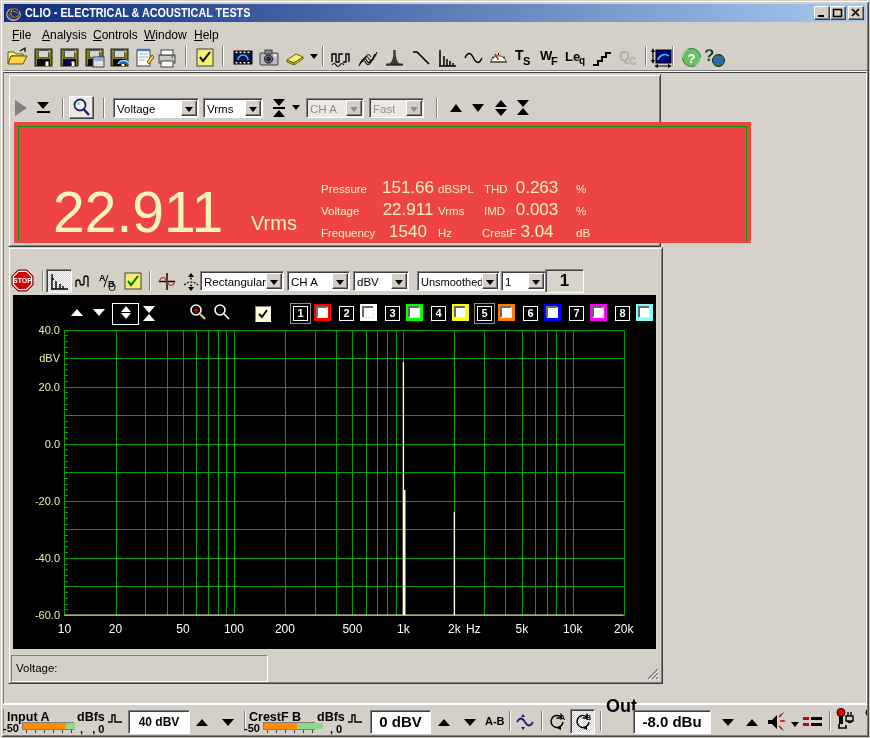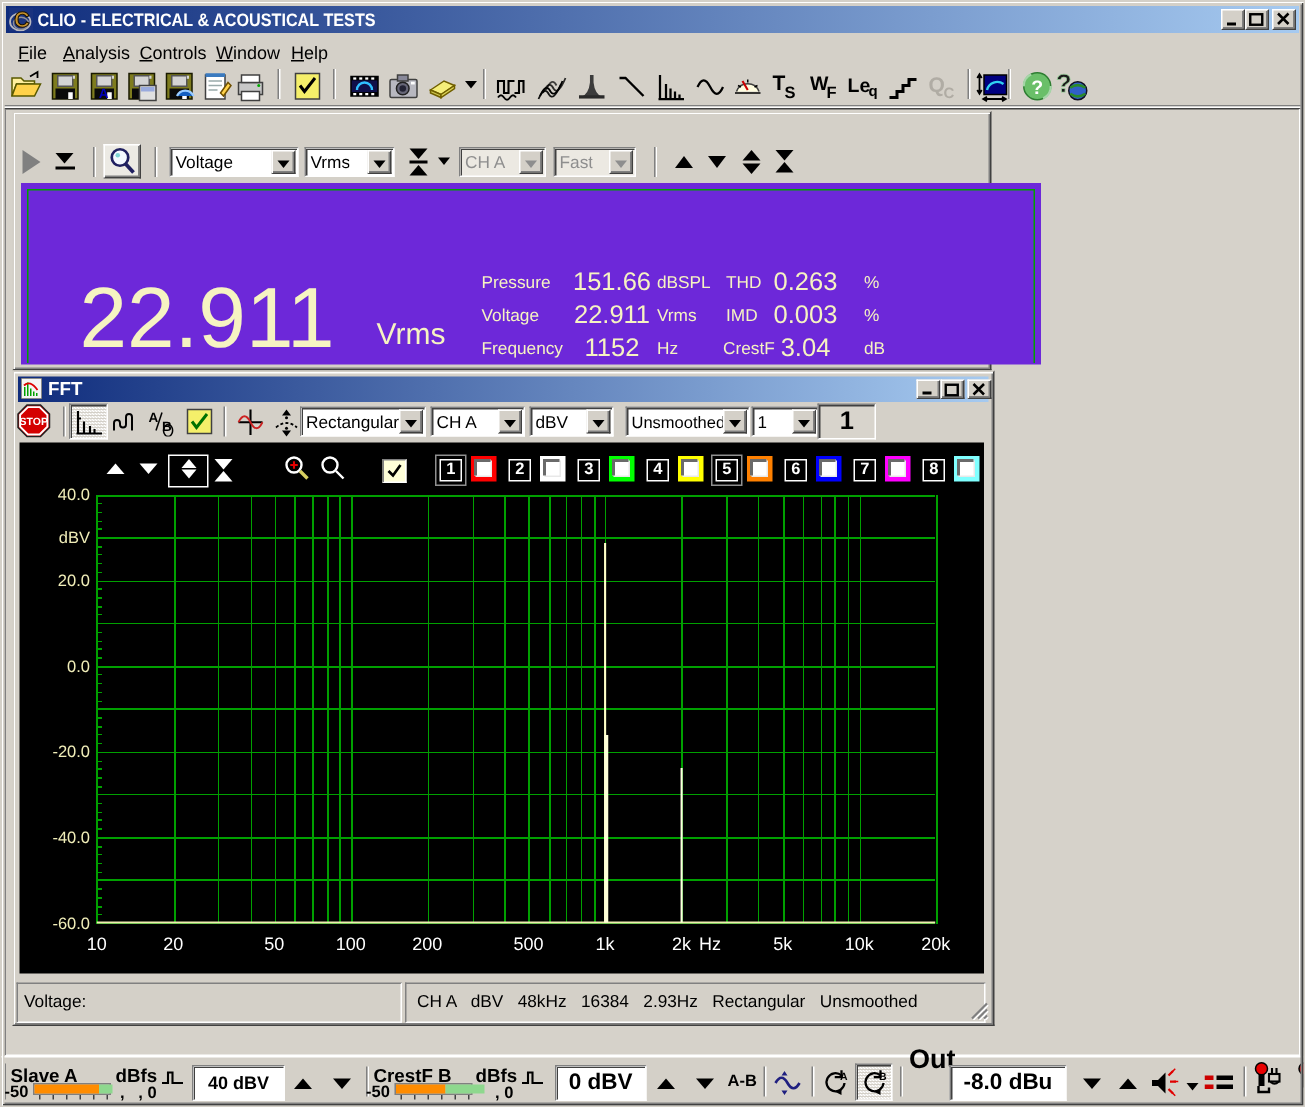--- a/index.html
+++ b/index.html
@@ -260,67 +260,50 @@
   <div class="abs arr-d" style="left:460px;top:8px;border-width:6.5px;border-top-width:8px"></div>
   <div class="abs" style="left:483px;top:4px">
         <div class="arr-u" style="border-width:6px;border-bottom-width:7px"></div>
         <div class="arr-d" style="border-width:6px;border-top-width:7px;margin-top:2px"></div>
       </div>
   <div class="abs" style="left:505px;top:4px">
         <div class="arr-d" style="border-width:6px;border-top-width:7px"></div>
         <div class="arr-u" style="border-width:6px;border-bottom-width:7px;margin-top:1px"></div>
       </div>
  </div>
- <div class="abs" style="left:5px;top:47px;width:680px;height:121px;background:#6d28d9">
+ <div class="abs" style="left:5px;top:47px;width:737px;height:121px;background:#ef4444">
   <div class="abs" style="left:4px;top:4px;right:4px;height:116px;border:1px solid #00a000;border-bottom:none"></div>
   <div class="abs" style="left:39px;top:62px;color:#f6f3c2;font-size:57px;line-height:57px">22.911</div>
   <div class="abs" style="left:237px;top:91px;color:#f6f3c2;font-size:20px;line-height:20px">Vrms</div>
   <div class="abs" style="left:0;top:0;color:#f6f3c2;font-size:11.5px">
    <span class="abs" style="left:307px;top:61px">Pressure</span>
    <span class="abs" style="left:307px;top:83px">Voltage</span>
    <span class="abs" style="left:307px;top:105px">Frequency</span>
    <span class="abs" style="left:424px;top:61px">dBSPL</span>
    <span class="abs" style="left:424px;top:83px">Vrms</span>
    <span class="abs" style="left:424px;top:105px">Hz</span>
    <span class="abs" style="left:470px;top:61px">THD</span>
    <span class="abs" style="left:470px;top:83px">IMD</span>
    <span class="abs" style="left:470px;top:105px;left:468px!important">CrestF</span>
    <span class="abs" style="left:562px;top:61px">%</span>
    <span class="abs" style="left:562px;top:83px">%</span>
    <span class="abs" style="left:562px;top:105px">dB</span>
   </div>
   <div class="abs" style="left:0;top:0;color:#f6f3c2;font-size:17px;line-height:17px">
    <span class="abs" style="left:394px;top:57px;transform:translateX(-50%)">151.66</span>
    <span class="abs" style="left:394px;top:79px;transform:translateX(-50%)">22.911</span>
-   <span class="abs" style="left:394px;top:101px;transform:translateX(-50%)">1152</span>
+   <span class="abs" style="left:394px;top:101px;transform:translateX(-50%)">1540</span>
    <span class="abs" style="left:523px;top:57px;transform:translateX(-50%)">0.263</span>
    <span class="abs" style="left:523px;top:79px;transform:translateX(-50%)">0.003</span>
    <span class="abs" style="left:523px;top:101px;transform:translateX(-50%)">3.04</span>
   </div>
  </div>
 </div>
 
 <div class="abs win" style="left:8px;top:247px;width:655px;height:437px">
- <div class="abs" style="left:3px;top:3px;width:647px;height:17px;background:linear-gradient(90deg,#0f2c7c,#a6caf0)">
-  <div class="abs" style="left:2px;top:1px"><svg width="14" height="14">
-          <rect width="14" height="14" fill="#f4f4f4" stroke="#666"></rect>
-          <path d="M2.5 12 V6 M4.5 12 V3 M6.5 12 V7 M8.5 12 V9 M10.5 12 V10" stroke="#00a000" stroke-width="1"></path>
-          <path d="M2 5 Q6 1 11 8" stroke="#dd0000" fill="none" stroke-width="1.2"></path>
-        </svg></div>
-  <div class="abs b" style="left:20px;top:1px;color:#fff;font-size:12.5px">FFT</div>
-  <div class="wbtn" style="left:599px;top:2px;width:16px;height:13px"><svg width="14" height="11">
-          <rect x="3" y="7" width="6" height="2" fill="#000"></rect>
-        </svg></div>
-      <div class="wbtn" style="left:615px;top:2px;width:16px;height:13px"><svg width="14" height="11">
-          <rect x="2.5" y="2.5" width="8" height="7" fill="none" stroke="#000" stroke-width="1.6"></rect>
-        </svg></div>
-      <div class="wbtn" style="left:633px;top:2px;width:16px;height:13px"><svg width="14" height="11">
-          <path d="M3 2 L10 9 M10 2 L3 9" stroke="#000" stroke-width="1.7"></path>
-        </svg></div>
- </div>
  <div class="abs" style="left:3px;top:21px;width:647px;height:26px">
   <div class="abs" style="left:-1px;top:0px"><svg width="23" height="23" viewBox="0 0 23 23">
           <polygon points="7,1 16,1 22,7 22,16 16,22 7,22 1,16 1,7" fill="#d40000" stroke="#202020" stroke-width="1"></polygon>
           <polygon points="7.6,2.4 15.4,2.4 20.6,7.6 20.6,15.4 15.4,20.6 7.6,20.6 2.4,15.4 2.4,7.6" fill="none" stroke="#fff" stroke-width="1.3"></polygon>
           <text x="11.5" y="14.2" text-anchor="middle" font-size="7" font-weight="bold" fill="#fff" font-family="Liberation Sans,sans-serif">STOP</text>
         </svg></div>
   <div class="tsep" style="left:30px;top:2px"></div>
   <div class="abs pressed" style="left:34px;top:0;width:26px;height:24px">
         <div class="abs" style="left:1px;top:1px"><svg width="23" height="21">
             <path d="M3 18 h17 M4 18 V3 M4 8 h2 M8 18 V10 M12 18 V13 M15 18 V15" stroke="#000" stroke-width="1.4" fill="none"></path>
@@ -369,23 +352,20 @@
       </div>
   <div class="combo" style="left:489px;top:2px;width:45px">
         <span class="txt" style="font-size:11.5px">1</span>
         <span class="cb"></span>
       </div>
   <div class="abs sunk" style="left:533px;top:0px;width:39px;height:24px;background:#d8d4cc;text-align:center;font-size:17px;font-weight:bold;line-height:22px">1</div>
  </div>
  <div class="abs" style="left:4px;top:47px;width:643px;height:354px;background:#000"></div>
  <div class="abs panel" style="left:2px;top:407px;width:257px;height:27px">
       <span class="abs" style="left:4px;top:6px;font-size:11.5px">Voltage:</span>
-    </div>
- <div class="abs panel" style="left:261px;top:407px;width:387px;height:27px">
-      <span class="abs ws" style="left:7px;top:6px;font-size:11.5px">CH A   dBV   48kHz   16384   2.93Hz   Rectangular   Unsmoothed</span>
     </div>
  <div class="abs" style="right:3px;bottom:3px;width:13px;height:13px"><svg width="13" height="13">
         <g stroke="#808080" stroke-width="1.5">
           <path d="M12 2 L2 12 M12 6 L6 12 M12 10 L10 12"></path>
         </g>
         <g stroke="#fff" stroke-width="1">
           <path d="M13 3 L3 13 M13 7 L7 13 M13 11 L11 13"></path>
         </g>
       </svg></div>
 </div>
@@ -558,21 +538,21 @@
     <div class="lswi"></div>
   </div>
 <div class="lnum" style="left:615px">8</div>
 <div class="lsw" style="left:636px;background:#80ffff">
     <div class="lswi"></div>
   </div>
 
 <div class="abs" style="left:0;top:704px;width:870px;height:34px;background:#d4d0c8;border-top:1px solid #fff">
 </div>
 <div class="abs" style="left:2px;top:709px;width:2px;height:24px;border-left:1px solid #fff;border-right:1px solid #808080"></div>
-<div class="abs b" style="left:7px;top:710px;font-size:12.5px">Slave A</div>
+<div class="abs b" style="left:7px;top:710px;font-size:12.5px">Input A</div>
 <div class="abs b" style="left:77px;top:710px;font-size:12.5px">dBfs</div>
 <div class="abs" style="left:107px;top:712px"><svg width="16" height="12">
       <path d="M1 10 h4 v-7 h3 v7 h7" fill="none" stroke="#000" stroke-width="1.4"></path>
     </svg></div>
 <div class="abs b" style="left:3px;top:722px;font-size:11px">-50</div>
 <div class="abs" style="left:22px;top:722px;width:52px;height:8px;border:1px solid #808080;background:#c8c4bc">
 <div class="abs" style="left:0;top:0;height:6px;width:43px;background:#ff8c00"></div>
 <div class="abs" style="left:43px;top:0;height:6px;width:9px;background:#8ed88e"></div>
   </div>
 <div class="abs" style="left:26px;top:730px;width:1px;height:3px;background:#404040"></div>

